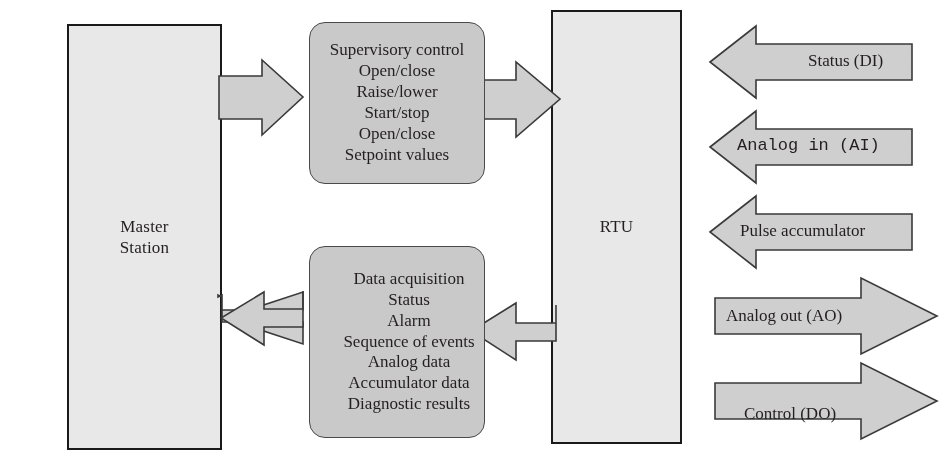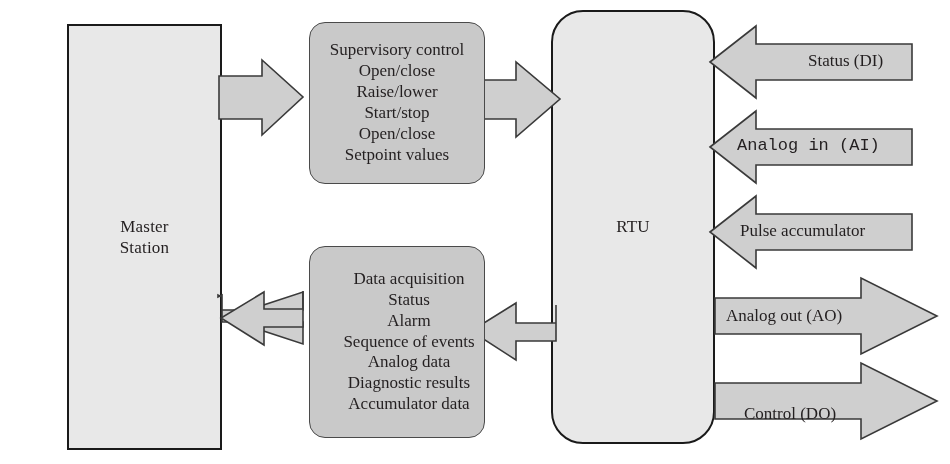--- a/index.html
+++ b/index.html
@@ -29,21 +29,21 @@
   }
   .block .block-label {
     text-align: center;
     color: #231f20;
     font-size: 17px;
     line-height: 1.25;
     letter-spacing: .2px;
   }
 
   #master-station { left: 67px;  top: 24px;  width: 155px; height: 426px; }
-  #rtu            { left: 551px; top: 10px; width: 164px; height: 434px; border-radius: 32px; }
+  #rtu            { left: 551px; top: 10px; width: 131px; height: 434px; }
 
   
   .round-box {
     position: absolute;
     background: #c9c9c9;
     border: 1.5px solid #4a4a4a;
     border-radius: 16px;
     box-sizing: border-box;
     display: flex;
     align-items: center;
@@ -142,22 +142,22 @@
     </ul>
   </div>
 
   <div class="round-box" id="data-acq-box">
     <ul>
       <li>Data acquisition</li>
       <li>Status</li>
       <li>Alarm</li>
       <li>Sequence of events</li>
       <li>Analog data</li>
+      <li>Accumulator data</li>
       <li>Diagnostic results</li>
-      <li>Accumulator data</li>
     </ul>
   </div>
 
   <div class="io-label" style="left:784px; top:51px;margin-left:24px;">Status (DI)</div>
 
   <div class="io-label" style="left:737px; top:136px;font-family:Liberation Mono, monospace;">Analog in (AI)</div>
 
   <div class="io-label" style="left:740px; top:221px;">Pulse accumulator</div>
 
   <div class="io-label" style="left:726px; top:306px;">Analog out (AO)</div>

